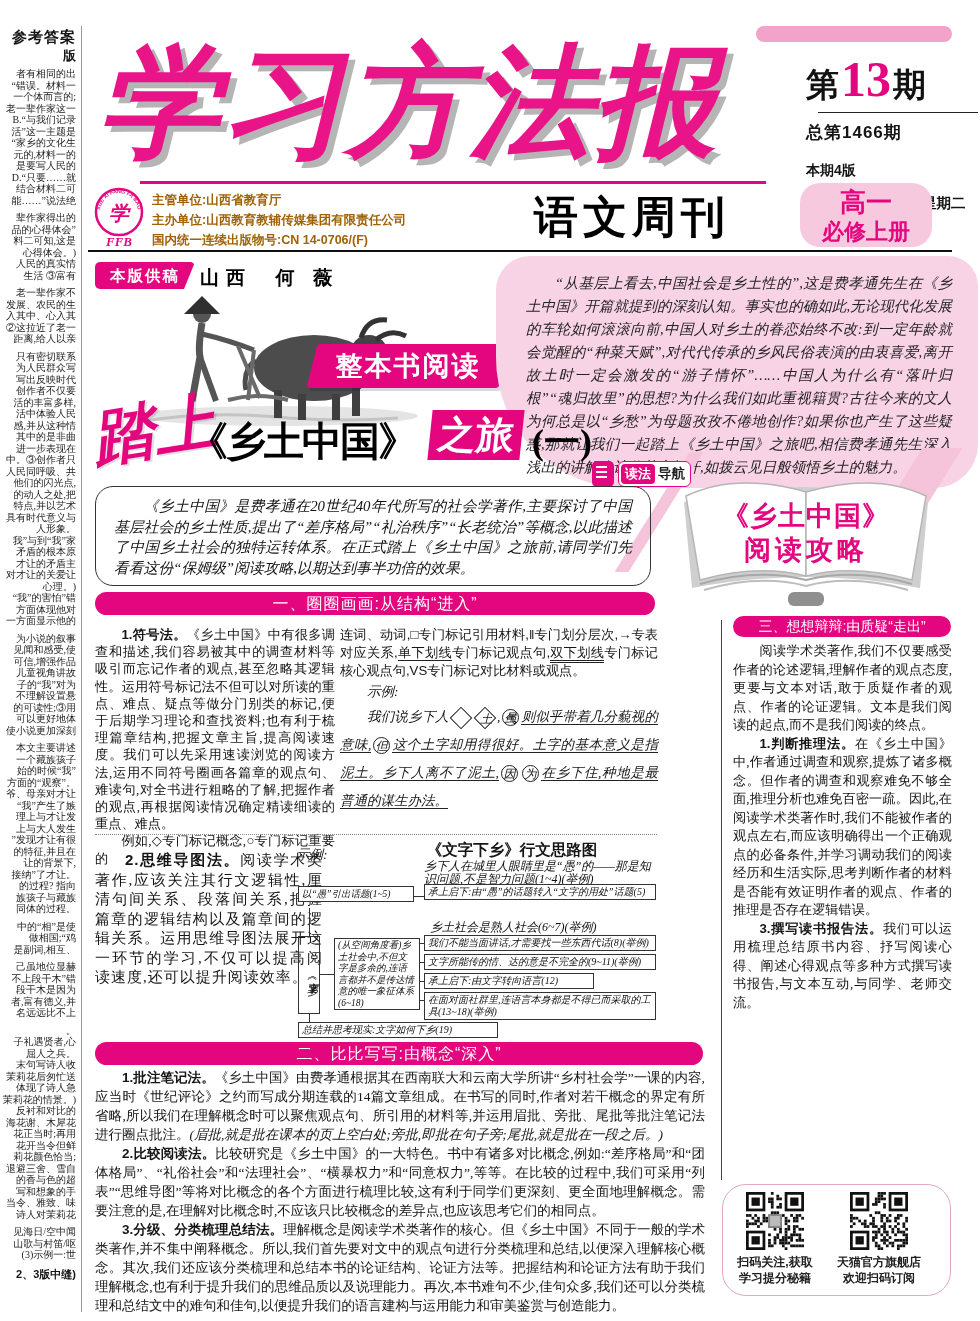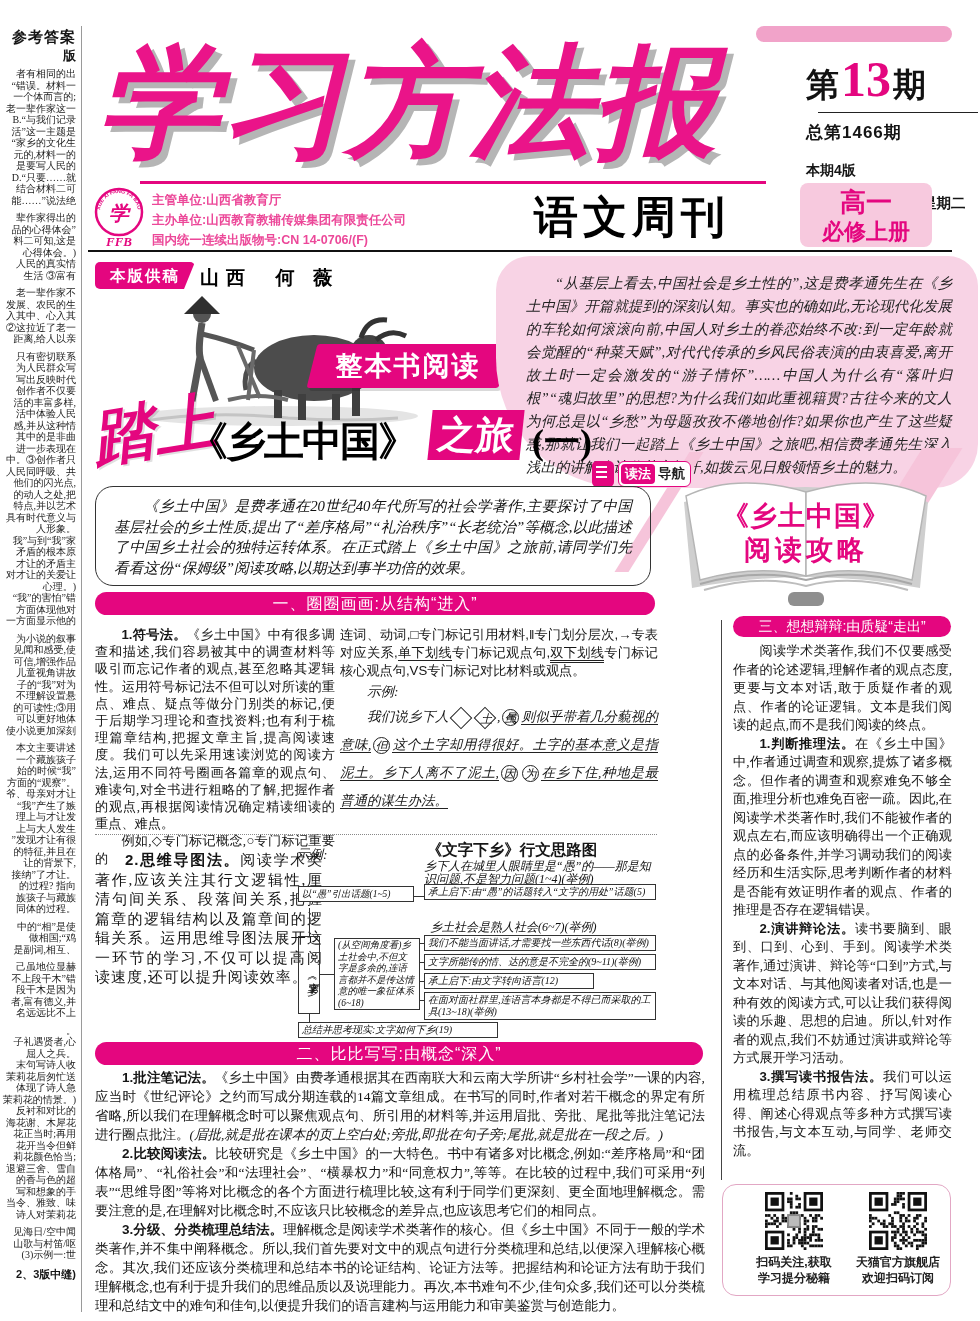--- a/index.html
+++ b/index.html
@@ -25,26 +25,26 @@
   
   .topbar{position:absolute;left:756px;top:26px;width:196px;height:16px;border-radius:8px;background:var(--pink-mid)}
   .paper-title{position:absolute;left:98px;top:28px;width:680px;font-size:122px;line-height:150px;font-weight:bold;font-style:italic;color:#ea1489;letter-spacing:2px;text-shadow:6px 6px 0 rgba(90,90,90,.45);font-family:var(--serif);white-space:nowrap}
   .issue-block{position:absolute;left:806px;top:50px;width:184px;text-align:left;font-family:var(--sans)}
   .issue-line{font-size:33px;font-weight:bold;color:#111}
   .issue-line .num{font-size:50px;color:var(--mag);font-family:var(--serif);font-weight:bold;padding:0 2px}
   .issue-rule{width:160px;height:1px;background:#222;margin:4px auto 8px}
   .issue-total{font-size:17px;font-weight:bold;letter-spacing:1px}
   .issue-pages{font-size:14px;font-weight:bold;margin-top:18px}
   .issue-date{font-size:14.5px;font-weight:bold;margin-top:14px;white-space:nowrap}
-  .grade-box{position:absolute;left:800px;top:183px;width:132px;height:64px;background:var(--pink-box);border-radius:8px;text-align:center;padding-top:4px}
+  .grade-box{position:absolute;left:800px;top:183px;width:132px;height:64px;background:var(--pink-box);border-radius:20px;text-align:center;padding-top:4px}
   .grade-main{font-size:26px;font-weight:bold;color:var(--mag);font-family:var(--sans);line-height:30px}
   .grade-sub{font-size:22px;font-weight:bold;color:var(--mag);font-family:var(--sans)}
   .pink-rule{position:absolute;left:140px;top:181px;width:626px;height:3px;background:var(--mag)}
   .pubinfo{position:absolute;left:152px;top:190px;width:380px;font-family:var(--sans)}
-  .pubinfo div{font-size:12.5px;font-weight:bold;line-height:20px;color:#ec4899}
+  .pubinfo div{font-size:12.5px;font-weight:bold;line-height:20px;color:#a16207}
   .weekly-title{position:absolute;left:534px;top:188px;font-size:44px;font-weight:bold;letter-spacing:5px;font-family:var(--sans);color:#000}
   .head-rule{position:absolute;left:88px;top:250px;width:864px;height:2px;background:#111}
   .logo{position:absolute;left:92px;top:184px;width:54px;height:66px}
 
   
   .contrib-badge{position:absolute;left:95px;top:262px;width:100px;height:27px;background:var(--mag);color:#fff;font-family:var(--sans);font-weight:bold;font-size:15.5px;line-height:27px;text-align:center;letter-spacing:2px;border-radius:5px;clip-path:polygon(0 0,100% 0,89% 100%,0 100%)}
   .contrib-names{position:absolute;left:200px;top:265px;font-size:19px;font-weight:bold;letter-spacing:7px;font-family:var(--serif);color:#000}
   .illu{position:absolute;left:118px;top:276px;width:302px;height:156px}
   .series-badge{position:absolute;left:312px;top:344px;width:192px;height:44px;background:var(--mag);transform:skewX(-14deg);border-radius:3px;box-shadow:3px 3px 0 rgba(0,0,0,.15)}
   .series-badge span{display:block;transform:skewX(14deg);color:#fff;font-family:var(--sans);font-weight:bold;font-size:27px;line-height:44px;text-align:center;letter-spacing:2px}
@@ -105,21 +105,21 @@
   .col3{position:absolute;left:733px;top:642px;width:219px;font-size:13.2px;line-height:18.5px;text-align:justify}
   .col3 p{text-indent:2em}
   .vdivider{position:absolute;left:721px;top:620px;width:1px;height:560px;background:#444}
 
   
   .sec2{position:absolute;left:95px;top:1068px;width:610px;font-size:13.5px;line-height:19px;text-align:justify}
   .sec2 p{text-indent:2em}
   .kai-note{font-style:italic}
 
   
-  .qrpanel{position:absolute;left:722px;top:1184px;width:229px;height:112px;border:1.5px solid #e2a7c4;border-radius:14px;display:flex;justify-content:flex-end;padding-top:7px}
+  .qrpanel{position:absolute;left:722px;top:1184px;width:229px;height:112px;border:1.5px solid #e2a7c4;border-radius:24px;display:flex;justify-content:flex-start;padding-top:7px}
   .qrunit{width:104px;text-align:center}
   .qrunit svg{width:58px;height:58px}
   .qrcap{font-size:12px;font-weight:bold;line-height:16px;font-family:var(--sans);color:#222}
 </style>
 </head>
 <body>
 
 <div class="page">
 
   <aside class="strip">
@@ -390,21 +390,20 @@
       <div class="fc-line" style="left:124px;top:141px;width:4px;height:1px"></div>
       <div class="fc-line" style="left:124px;top:160px;width:4px;height:1px"></div>
     </div>
   </div>
 
   <div class="vdivider"></div>
   <div class="secbar bar3">三、想想辩辩:由质疑“走出”</div>
   <div class="col3">
     <p>阅读学术类著作,我们不仅要感受作者的论述逻辑,理解作者的观点态度,更要与文本对话,敢于质疑作者的观点、作者的论证逻辑。文本是我们阅读的起点,而不是我们阅读的终点。</p>
     <p><span class="mhead">1.判断推理法。</span><span>在《乡土中国》中,作者通过调查和观察,提炼了诸多概念。但作者的调查和观察难免不够全面,推理分析也难免百密一疏。因此,在阅读学术类著作时,我们不能被作者的观点左右,而应该明确得出一个正确观点的必备条件,并学习调动我们的阅读经历和生活实际,思考判断作者的材料是否能有效证明作者的观点、作者的推理是否存在逻辑错误。</span></p>
-    <p><span class="mhead">2.演讲辩论法。</span><span>读书要脑到、眼到、口到、心到、手到。阅读学术类著作,通过演讲、辩论等“口到”方式,与文本对话、与其他阅读者对话,也是一种有效的阅读方式,可以让我们获得阅读的乐趣、思想的启迪。所以,针对作者的观点,我们不妨通过演讲或辩论等方式展开学习活动。</span></p>
     <p><span class="mhead">3.撰写读书报告法。</span><span>我们可以运用梳理总结原书内容、抒写阅读心得、阐述心得观点等多种方式撰写读书报告,与文本互动,与同学、老师交流。</span></p>
   </div>
 
   <div class="secbar bar2">二、比比写写:由概念“深入”</div>
   <div class="sec2">
     <p><span class="mhead">1.批注笔记法。</span><span>《乡土中国》由费孝通根据其在西南联大和云南大学所讲“乡村社会学”一课的内容,应当时《世纪评论》之约而写成分期连载的14篇文章组成。在书写的同时,作者对若干概念的界定有所省略,所以我们在理解概念时可以聚焦观点句、所引用的材料等,并运用眉批、旁批、尾批等批注笔记法进行圈点批注。</span><span class="kai-note">(眉批,就是批在课本的页上空白处;旁批,即批在句子旁;尾批,就是批在一段之后。)</span></p>
     <p><span class="mhead">2.比较阅读法。</span><span>比较研究是《乡土中国》的一大特色。书中有诸多对比概念,例如:“差序格局”和“团体格局”、“礼俗社会”和“法理社会”、“横暴权力”和“同意权力”,等等。在比较的过程中,我们可采用“列表”“思维导图”等将对比概念的各个方面进行梳理比较,这有利于同学们更深刻、更全面地理解概念。需要注意的是,在理解对比概念时,不应该只比较概念的差异点,也应该思考它们的相同点。</span></p>
     <p><span class="mhead">3.分级、分类梳理总结法。</span><span>理解概念是阅读学术类著作的核心。但《乡土中国》不同于一般的学术类著作,并不集中阐释概念。所以,我们首先要对文中的观点句进行分类梳理和总结,以便深入理解核心概念。其次,我们还应该分类梳理和总结本书的论证结构、论证方法等。把握结构和论证方法有助于我们理解概念,也有利于提升我们的思维品质以及说理能力。再次,本书难句不少,佳句众多,我们还可以分类梳理和总结文中的难句和佳句,以便提升我们的语言建构与运用能力和审美鉴赏与创造能力。</span></p>
   </div>
 

